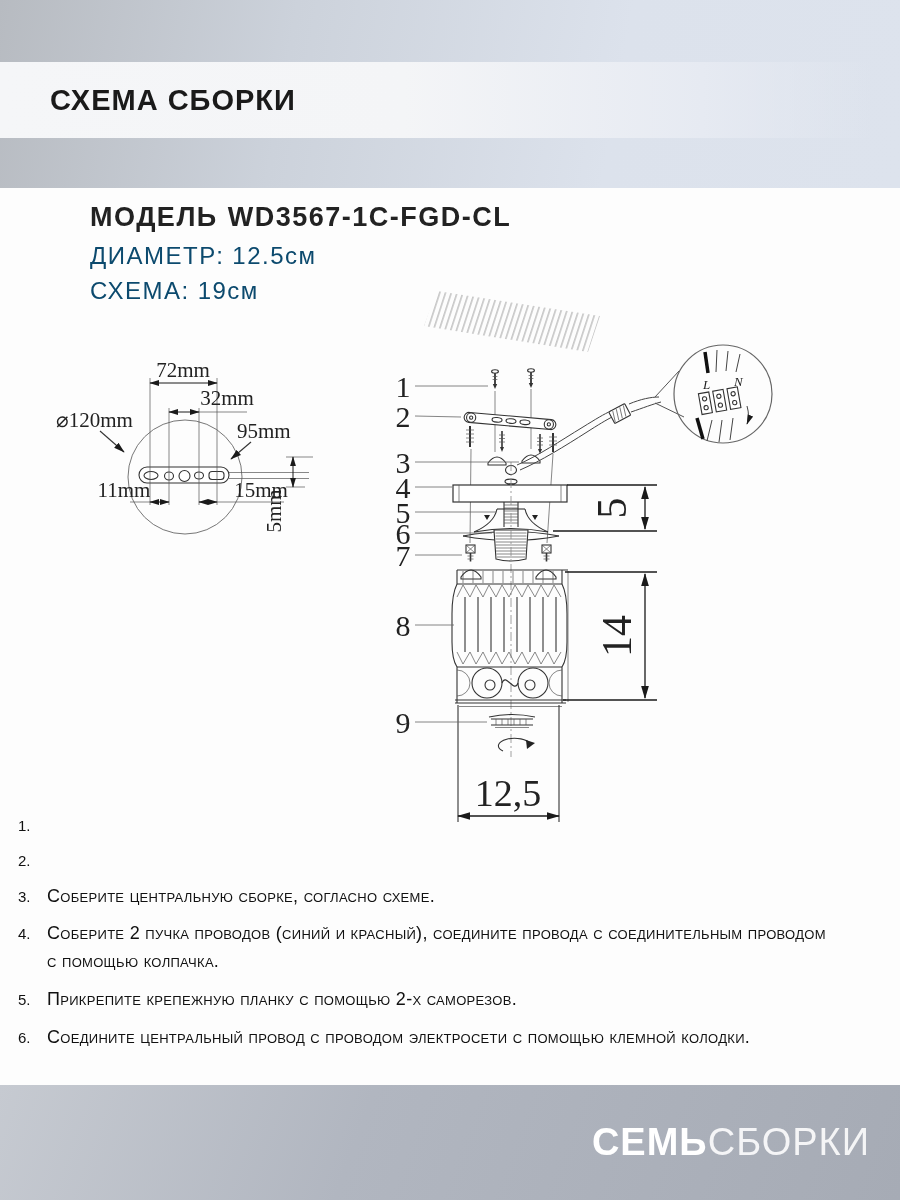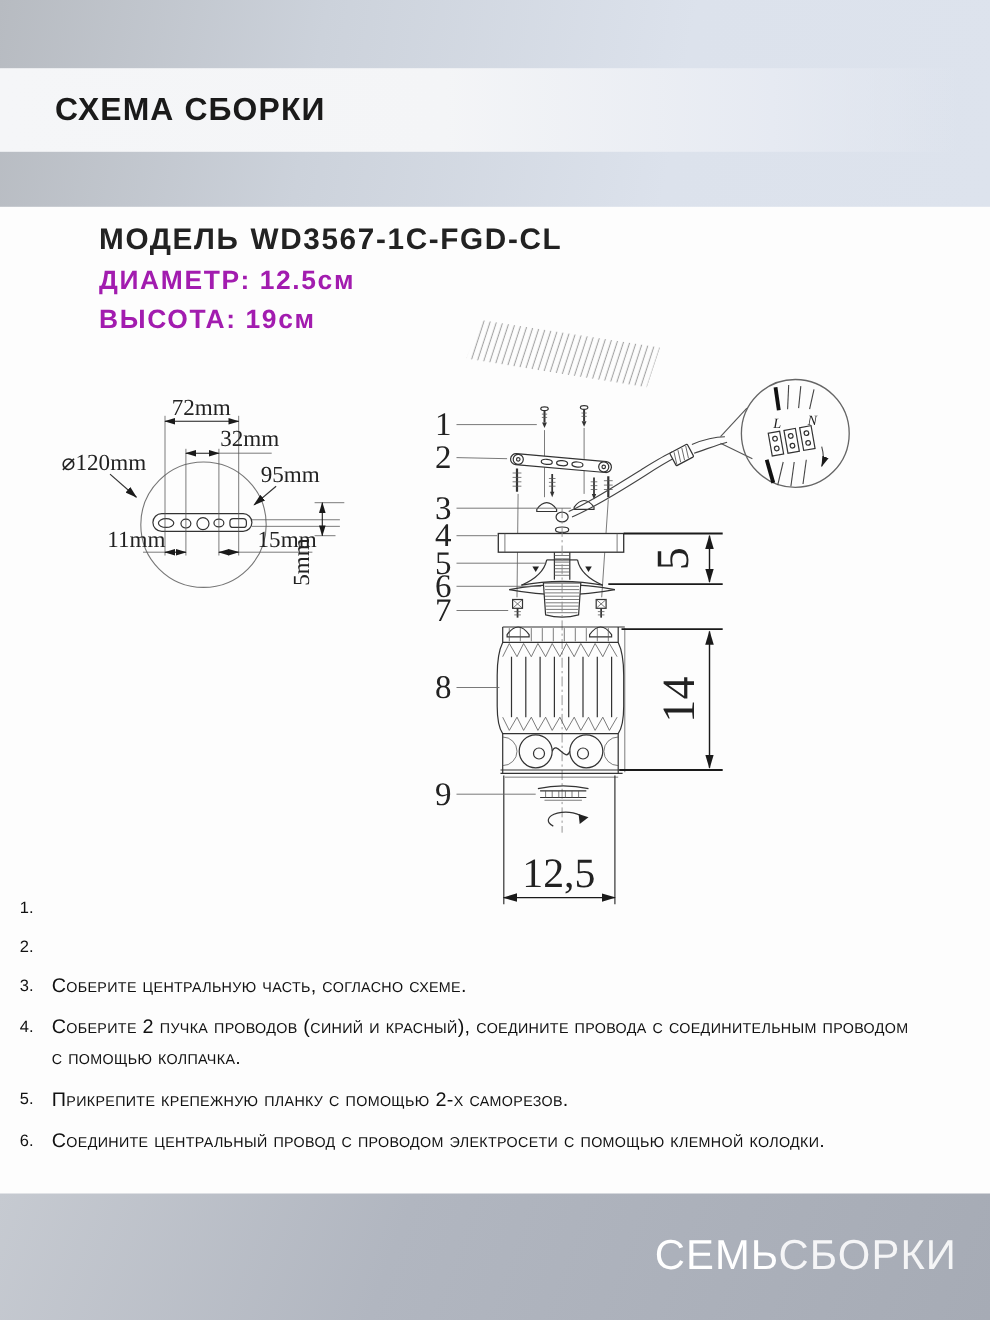--- a/index.html
+++ b/index.html
@@ -8,21 +8,21 @@
   
   .header{position:absolute;left:0;top:0;width:900px;height:188px;
           background:linear-gradient(100deg,#b7bbc1 0%,#ccd2db 32%,#dce2ec 68%,#dde3ed 100%);}
   .title-band{position:absolute;left:0;top:62px;width:900px;height:76px;
           background:linear-gradient(90deg,#f5f6f8 0%,#f4f5f7 45%,#e6eaf2 78%,rgba(220,226,236,0) 97%);
           display:flex;align-items:center;}
   .title-band h1{margin:0 0 0 50px;font-size:29px;font-weight:bold;letter-spacing:1px;color:#1a1a1a;}
   
   .model-block{position:absolute;left:55px;top:204px;line-height:1;margin-left:35px;}
   .model-line{font-size:27px;font-weight:bold;letter-spacing:1.5px;margin-bottom:13px;color:#222;}
-  .spec-line{font-size:24px;font-weight:bold;letter-spacing:1.5px;margin-bottom:11px;color:#a21caf;}
+  .spec-line{font-size:24px;font-weight:normal;letter-spacing:1.5px;margin-bottom:11px;color:#0c4a6e;}
   .spec-line .val{margin-left:8px;}
   .model-line .val{margin-left:10px;}
   
   .diagram{position:absolute;left:0;top:278px;width:900px;height:600px;}
   .diagram text{font-family:"Liberation Serif","DejaVu Serif",serif;fill:#222;}
   .dimtxt{font-size:21px;}
   .callout{font-size:30px;}
   .bigdim{font-size:42px;}
   .leader{stroke:#666;stroke-width:.8;}
   .thin{stroke:#555;stroke-width:.7;fill:none;}
@@ -37,21 +37,21 @@
   .instructions h2{margin:0 0 24px 0;font-size:23px;font-weight:bold;letter-spacing:.5px;color:#111;}
   .instructions ol{list-style:none;margin:0;padding:0;}
   .instructions li{display:flex;margin-bottom:10px;font-size:18px;line-height:1.55;color:#111;}
   .instructions .num{flex:0 0 29px;font-size:15px;padding-top:2px;}
   .instructions .txt{font-variant:small-caps;letter-spacing:.3px;max-width:780px;}
   
   .footer{position:absolute;left:0;top:1085px;width:900px;height:115px;
           background:linear-gradient(110deg,#c6cad1 0%,#b1b6c0 40%,#a6abb5 100%);
           display:flex;align-items:center;justify-content:flex-end;}
   .brand{margin-right:30px;font-size:38px;letter-spacing:1px;color:#fff;}
-  .brand .b{font-weight:normal;}
+  .brand .b{font-weight:bold;}
   .brand .r{font-weight:normal;color:rgba(255,255,255,.88);}
 </style>
 </head>
 <body>
 
 <div class="page">
 
   <div class="header">
     <div class="title-band">
       <h1>СХЕМА СБОРКИ</h1>
@@ -59,21 +59,21 @@
   </div>
 
   <div class="model-block">
     <div class="model-line">
       <span>МОДЕЛЬ</span><span class="val">WD3567-1C-FGD-CL</span>
     </div>
     <div class="spec-line">
       <span>ДИАМЕТР:</span><span class="val">12.5см</span>
     </div>
     <div class="spec-line">
-      <span>ВЫСОТА:</span><span class="val">19см</span>
+      <span>СХЕМА:</span><span class="val">19см</span>
     </div>
   </div>
 
   <svg class="diagram" viewBox="0 278 900 600">
     <defs>
       <marker id="arr" viewBox="0 0 10 7" markerWidth="10" markerHeight="7" refX="9.3" refY="3.5" orient="auto-start-reverse">
         <path d="M0,0.5 L10,3.5 L0,6.5 Z" fill="#1a1a1a"></path>
       </marker>
       <pattern id="hatchp" patternUnits="userSpaceOnUse" width="5.5" height="5.5" patternTransform="rotate(-72)">
         <line x1="0" y1="2.7" x2="5.5" y2="2.7" stroke="#a5a5a5" stroke-width="1"></line>
@@ -388,21 +388,21 @@
   <div class="instructions">
     <ol>
       <li>
         <span class="num">1.</span>
       </li>
       <li>
         <span class="num">2.</span>
       </li>
       <li>
         <span class="num">3.</span>
-        <span class="txt">Соберите центральную часть, согласно схеме.</span>
+        <span class="txt">Соберите центральную сборке, согласно схеме.</span>
       </li>
       <li>
         <span class="num">4.</span>
         <span class="txt">Соберите 2 пучка проводов (синий и красный), соедините провода с соединительным проводом с помощью колпачка.</span>
       </li>
       <li>
         <span class="num">5.</span>
         <span class="txt">Прикрепите крепежную планку с помощью 2-х саморезов.</span>
       </li>
       <li>

